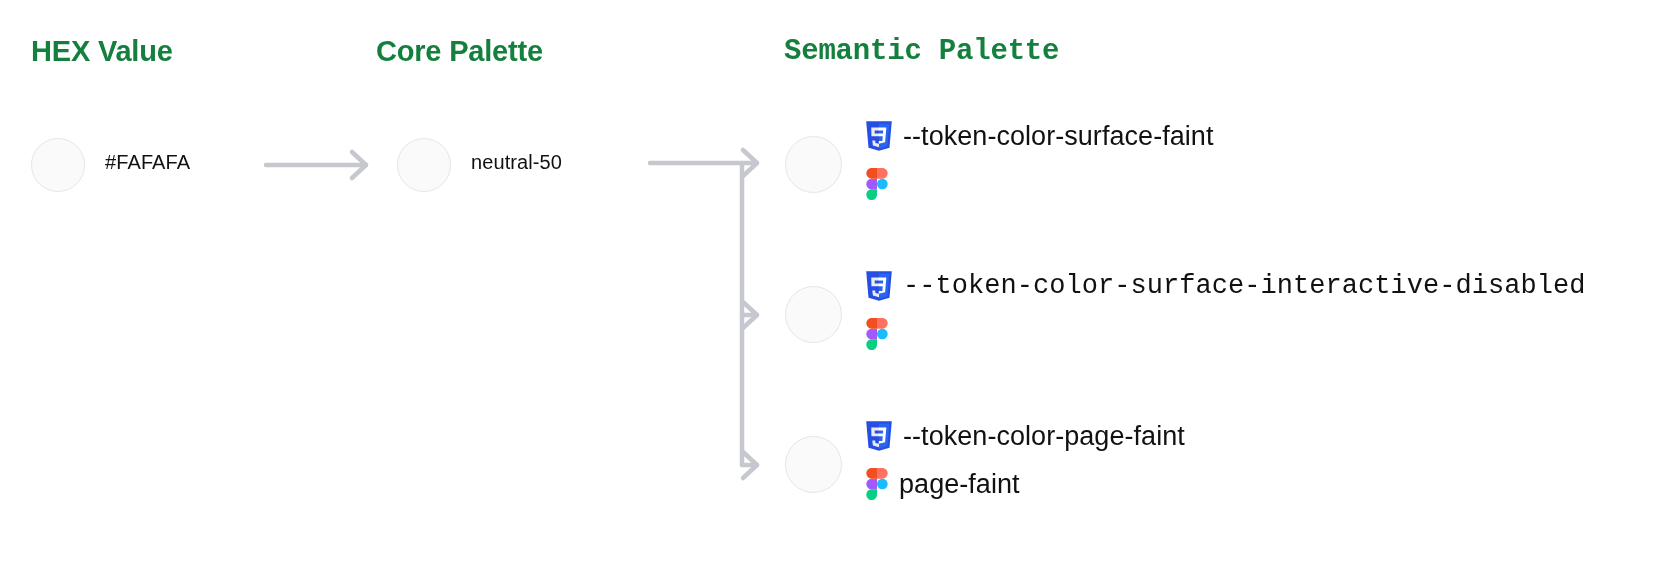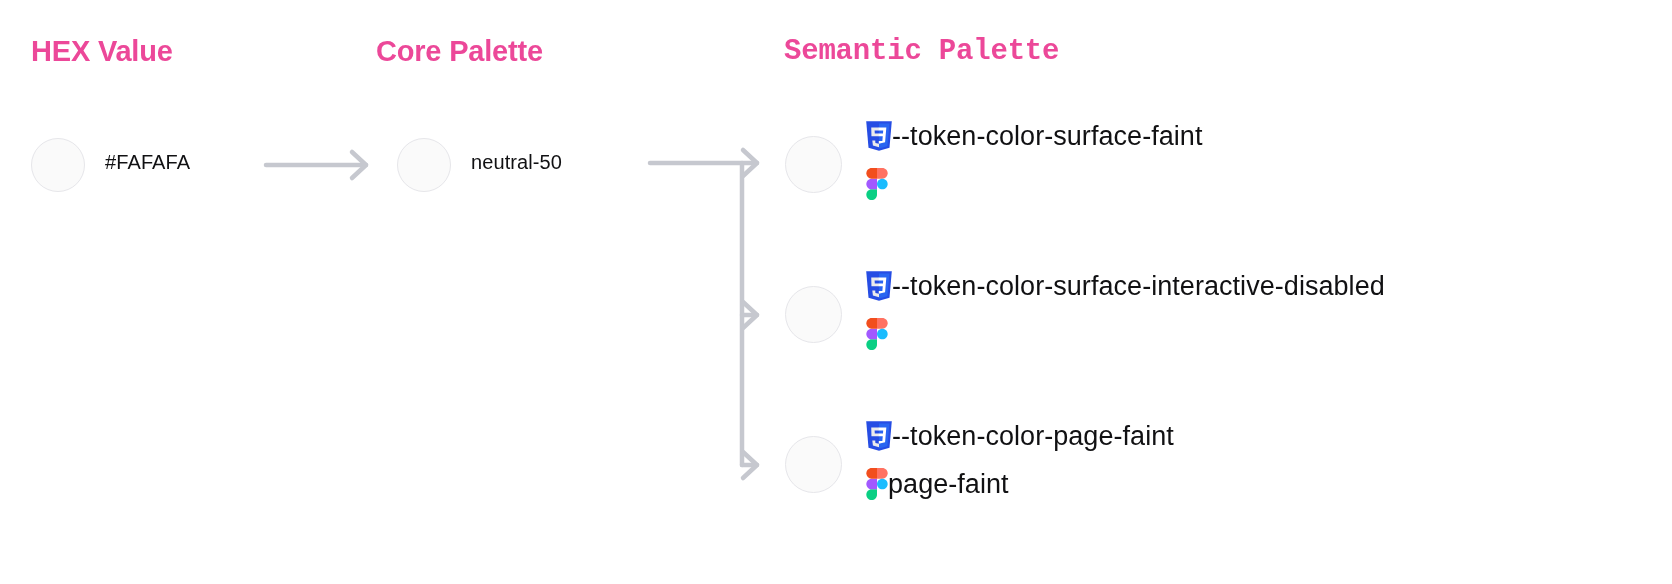--- a/index.html
+++ b/index.html
@@ -21,21 +21,21 @@
     position: absolute;
     inset: 0;
   }
 
   
   .col-header {
     position: absolute;
     font-size: 29px;
     font-weight: 700;
     letter-spacing: -0.2px;
-    color: #ec4899;
+    color: #15803d;
     white-space: nowrap;
   }
   #hdr-hex      { left: 31px;  top: 35px; }
   #hdr-core     { left: 376px; top: 35px; }
   #hdr-semantic { left: 784px; top: 35px; font-family: Liberation Mono, monospace; }
 
   
   .swatch {
     position: absolute;
     border-radius: 50%;
@@ -75,27 +75,28 @@
     pointer-events: none;
   }
 
   
   .sem-row {
     position: absolute;
     left: 866px;
     width: 800px;
   }
   #sem-row-0 { top: 112px; }
-  #sem-row-1 { top: 262px; }
+  #sem-row-1 { top: 262px; font-family: Liberation Mono, monospace; }
   #sem-row-2 { top: 412px; }
 
   .token-line {
     display: flex;
     align-items: center;
     height: 48px;
+    gap: 11px;
   }
   .token-text {
     font-size: 27px;
     font-weight: 400;
     color: #111113;
     white-space: nowrap;
     letter-spacing: 0.05px;
     line-height: 1;
   }
 

